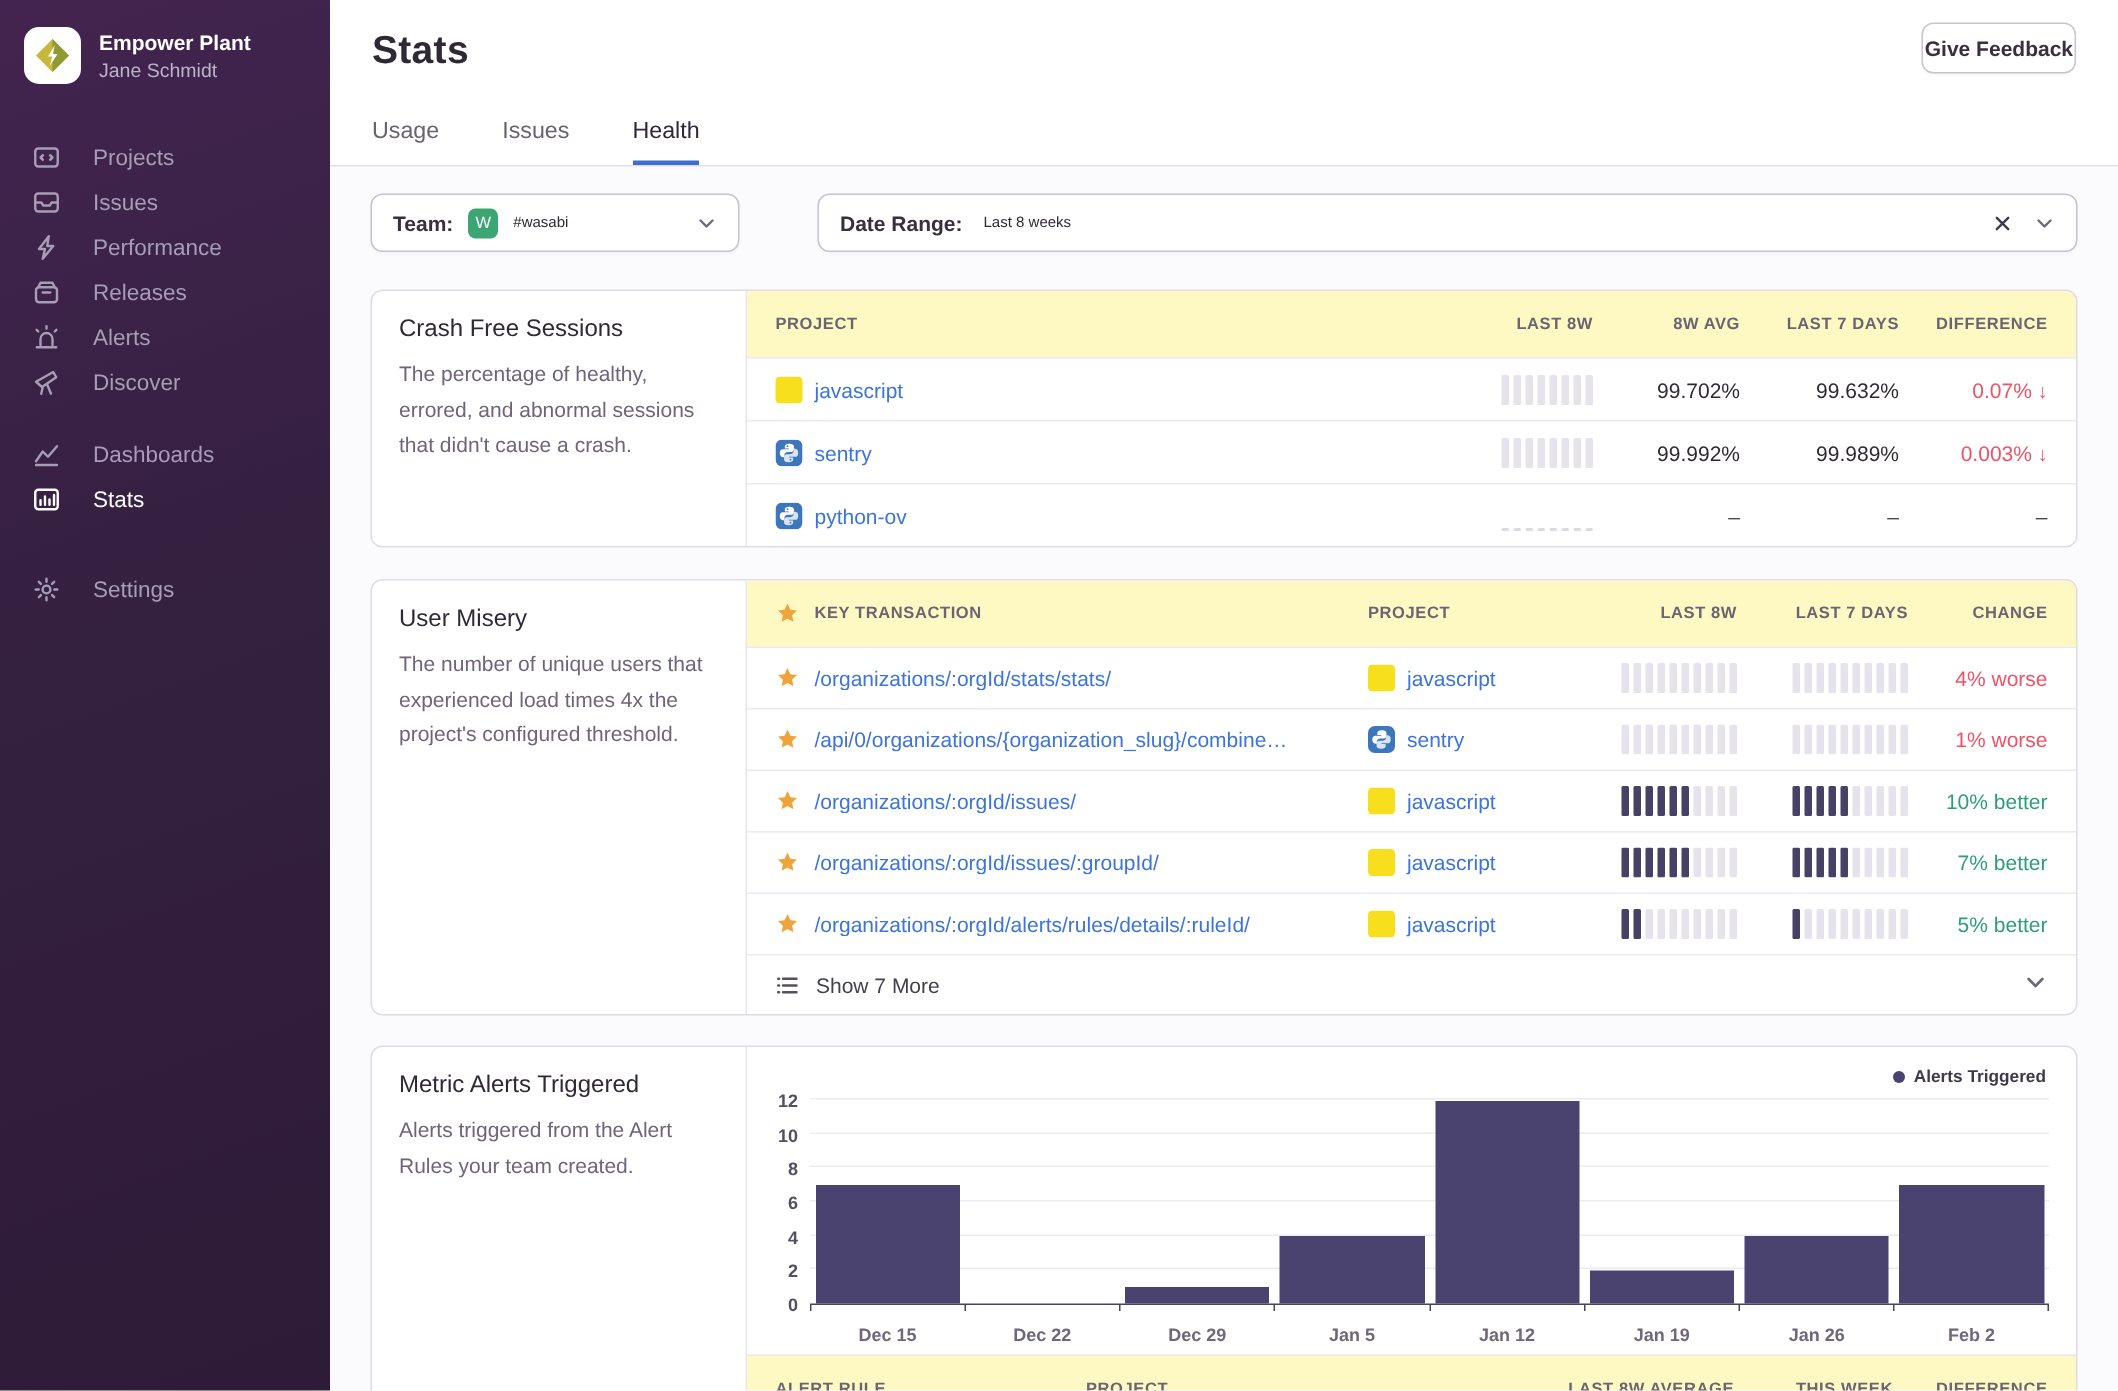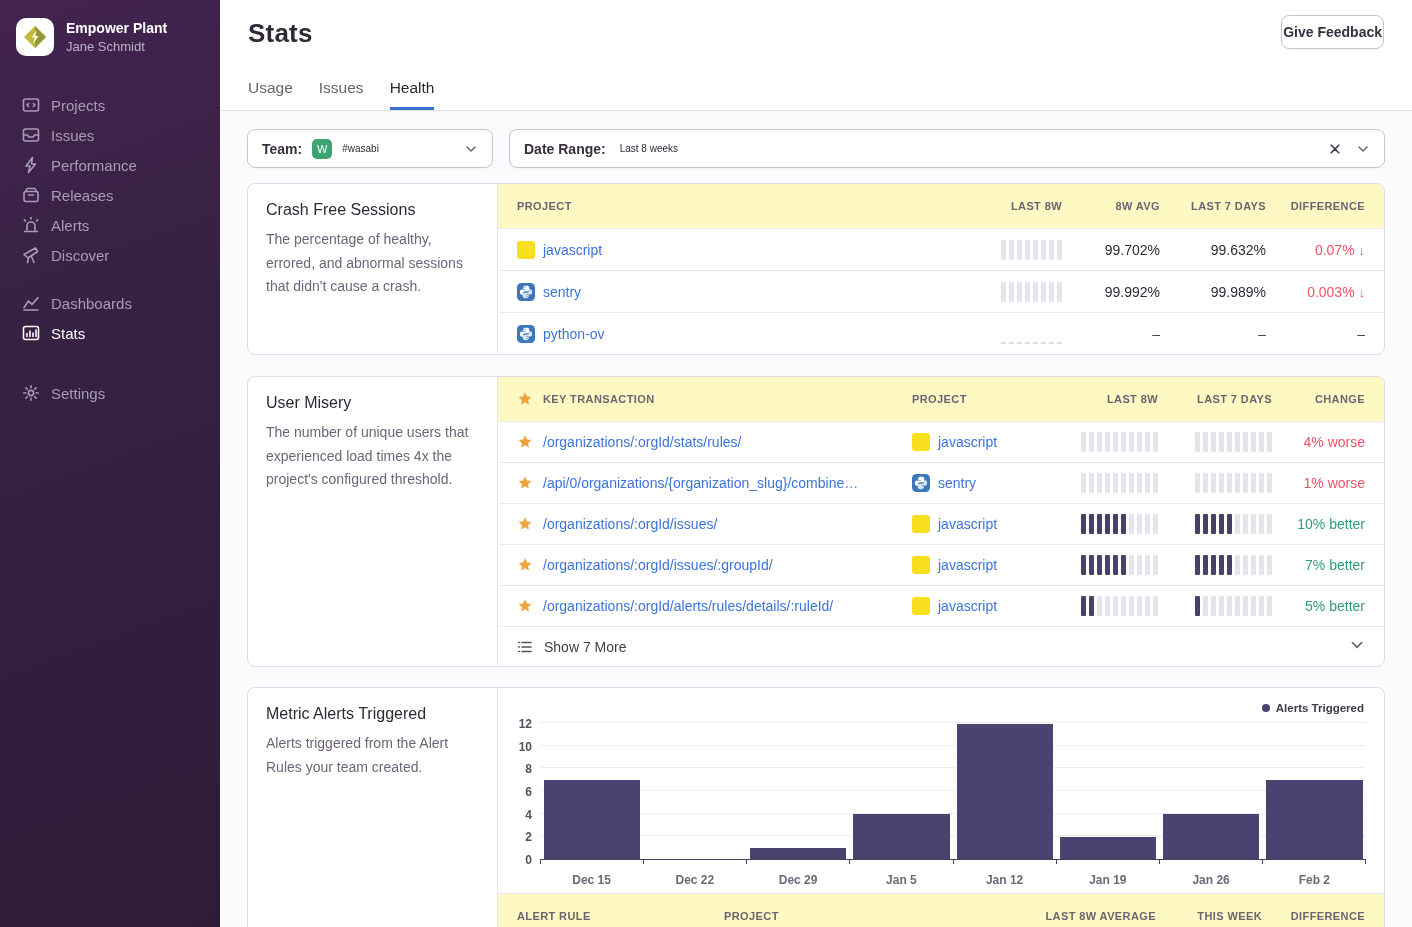--- a/index.html
+++ b/index.html
@@ -6,49 +6,49 @@
   html,body { width:1412px; height:927px; overflow:hidden; font-family:"Liberation Sans", sans-serif; background:#fbfafc; color:#2f2936; }
 
   
   .sidebar { position:fixed; left:0; top:0; width:220px; height:927px;
     background:linear-gradient(160deg,#432450 0%,#34203f 45%,#2e1b38 100%); color:#a397b0; }
   .org-row { display:flex; align-items:center; gap:12px; padding:18px 16px 12px 16px; }
   .org-avatar { width:38px; height:38px; background:#fff; border-radius:10px; display:flex; align-items:center; justify-content:center; flex:0 0 auto; }
   .org-name { color:#fff; font-weight:bold; font-size:14px; line-height:1.25; }
   .org-sub { color:#bdb2c8; font-size:13px; margin-top:2px; }
   .nav { margin-top:22px; }
-  .nav-item { display:flex; align-items:center; gap:11px; padding:6px 16px 6px 22px; font-size:15px; color:#a89cb6; cursor:pointer; }
+  .nav-item { display:flex; align-items:center; gap:22px; padding:6px 16px 6px 22px; font-size:15px; color:#a89cb6; cursor:pointer; }
   .nav-item .nicon { width:18px; height:18px; display:flex; align-items:center; justify-content:center; color:#a89cb6; flex:0 0 auto; }
   .nav-item.active { color:#ffffff; }
   .nav-item.active .nicon { color:#ffffff; }
   .nav-gap { height:18px; }
   .nav-gap-lg { height:30px; }
 
   
   .main { margin-left:220px; }
   .topbar { background:#fff; border-bottom:1px solid #e2dee7; position:relative; height:111px; }
   .page-title { font-size:26px; font-weight:bold; color:#2f2936; padding:18px 0 0 28px; letter-spacing:.2px; }
   .feedback-btn { position:absolute; right:28px; top:15px; background:#fff; border:1px solid #c9c3d0; border-radius:8px; padding:8px 1px; font-size:14px; font-weight:bold; color:#382f3f; cursor:pointer; box-shadow:0 1px 2px rgba(40,30,50,.04); font-family:inherit; }
-  .tabs { position:absolute; left:28px; bottom:0; display:flex; gap:26px; }
+  .tabs { position:absolute; left:28px; bottom:0; display:flex; gap:42px; }
   .tab { font-size:15.5px; color:#69626f; padding-bottom:10px; cursor:pointer; border-bottom:3px solid transparent; }
   .tab.active { color:#2f2936; border-bottom-color:#3d6fd0; }
 
   
   .content { padding:18px 27px 0 27px; }
   .filters { display:flex; gap:16px; }
   .select { background:#fff; border:1px solid #c9c3d0; border-radius:8px; height:39px; display:flex; align-items:center; padding:0 14px; gap:10px; cursor:pointer; box-shadow:0 1px 2px rgba(40,30,50,.03); }
   .select .flabel { font-weight:bold; font-size:14px; color:#382f3f; }
   .team-select { width:246px; }
   .team-avatar { width:20px; height:20px; border-radius:5px; background:#3ba573; color:#fff; font-size:11px; display:flex; align-items:center; justify-content:center; }
   .fvalue { font-size:10px; color:#2f2936; }
-  .date-select { flex:1; }
+  .date-select { flex:1;margin-left:36px; }
   .sel-right { margin-left:auto; display:flex; align-items:center; gap:14px; color:#6f6878; }
 
   
-  .panel { margin-top:15px; background:#fff; border:1px solid #dfdbe4; border-radius:8px; display:flex; overflow:hidden; }
+  .panel { margin-top:25px; background:#fff; border:1px solid #dfdbe4; border-radius:8px; display:flex; overflow:hidden; }
   .panel-desc { width:250px; flex:0 0 auto; border-right:1px solid #eae6ee; padding:17px 18px; }
   .panel-title { font-size:16px; color:#2f2936; font-weight:500; }
   .panel-sub { margin-top:9px; font-size:14px; color:#6f6479; line-height:1.68; }
   .panel-table { flex:1; min-width:0; }
 
   .thead { display:grid; align-items:center; height:44px; background:#fef9c3; font-size:11px; font-weight:bold; letter-spacing:.4px; color:#6b6472; text-transform:uppercase; }
   .trow { display:grid; align-items:center; height:42px; border-top:1px solid #ebe8ef; font-size:14px; }
   .cell { padding:0 10px; white-space:nowrap; overflow:hidden; text-overflow:ellipsis; }
   .cell.first { padding-left:19px; }
   .cell.last { padding-right:19px; }
@@ -348,21 +348,21 @@
           <div class="cell num">Last 8W</div>
           <div class="cell num">Last 7 Days</div>
           <div class="cell num last">Change</div>
         </div>
         <div>
             <div class="trow um-row um-grid">
               <div class="cell first key-cell">
                 <svg class="star" viewBox="0 0 24 24">
                   <path d="M12 2l2.9 6.2 6.6.9-4.9 4.6 1.3 6.6L12 17l-5.9 3.3 1.3-6.6L2.5 9.1l6.6-.9z" fill="#efa33b"></path>
                 </svg>
-                <a class="plink" href="#">/organizations/:orgId/stats/rules/</a>
+                <a class="plink" href="#">/organizations/:orgId/stats/stats/</a>
               </div>
               <div class="cell proj-cell">
                 <span class="js-badge">JS</span>
                 <a class="plink" href="#">javascript</a>
               </div>
               <div class="cell num spark-box">
                 <span class="spark">
                   <i style="height: 20px; background: rgb(230, 227, 236);"></i>
                   <i style="height: 20px; background: rgb(230, 227, 236);"></i>
                   <i style="height: 20px; background: rgb(230, 227, 236);"></i>

